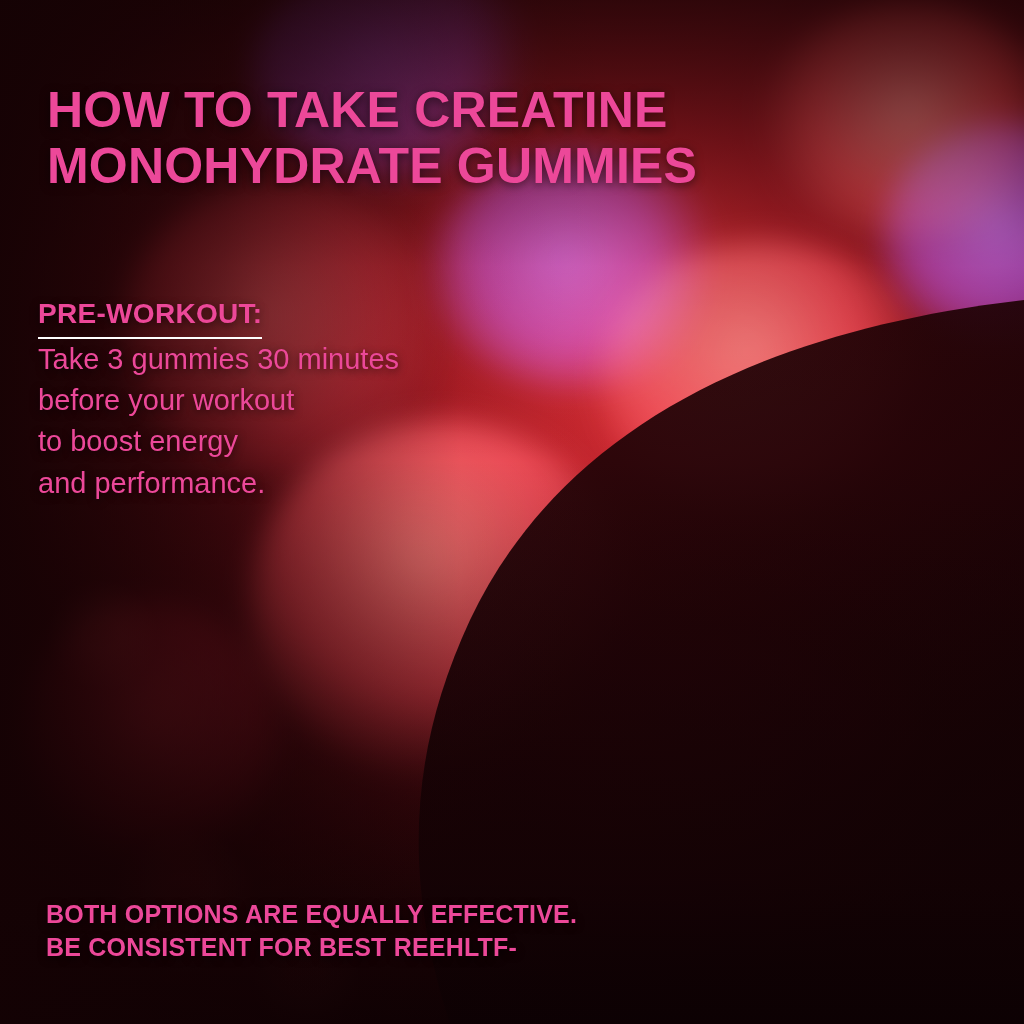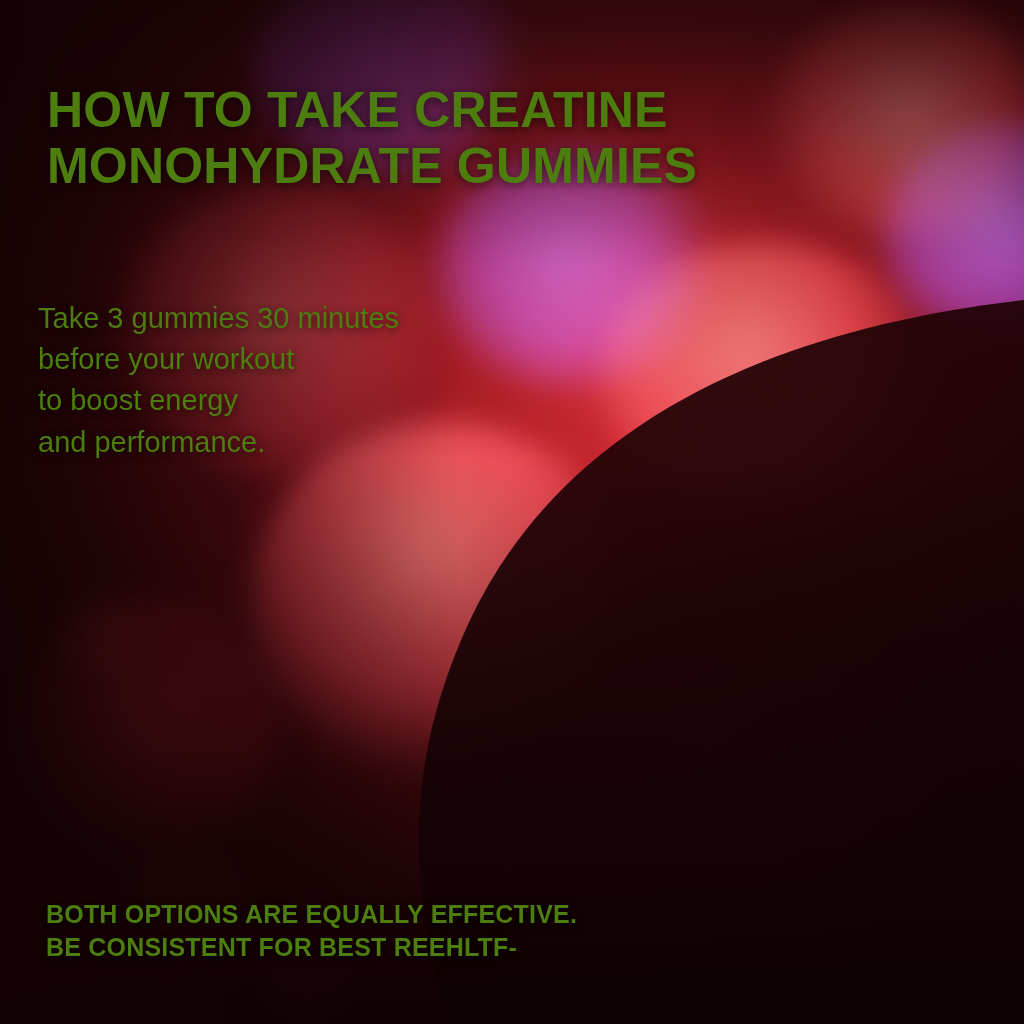--- a/index.html
+++ b/index.html
@@ -7,21 +7,21 @@
     padding: 0;
     background: #000;
   }
   .canvas {
     position: relative;
     width: 1024px;
     height: 1024px;
     overflow: hidden;
     background: #2a0608;
     font-family: "Liberation Sans", sans-serif;
-    color: #4d7c0f;
+    color: #ec4899;
   }
 
   
   .bg-base {
     position: absolute;
     inset: 0;
     background:
       radial-gradient(circle at 62% 32%, #e8343a 0%, #b11d26 22%, #6d0f17 45%, #360508 70%, #1b0305 100%);
   }
   .bg-blob {
@@ -148,20 +148,21 @@
     <path d="M1024,300 C760,330 560,430 470,620 C400,770 410,900 450,1024 L1024,1024 Z" fill="url(#swooshGrad)"></path>
   </svg>
 
   <div class="vignette"></div>
 
   <div class="content">
 
     <h1 class="headline">HOW TO TAKE CREATINE MONOHYDRATE GUMMIES</h1>
 
     <div class="block pre-block">
+      <div class="block-title">PRE-WORKOUT:</div>
       <div class="block-body">Take 3 gummies 30 minutes
 before your workout
 to boost energy
 and performance.</div>
     </div>
 
 
     <div class="footer">BOTH OPTIONS ARE EQUALLY EFFECTIVE.
 BE CONSISTENT FOR BEST REEHLTF-</div>
 

